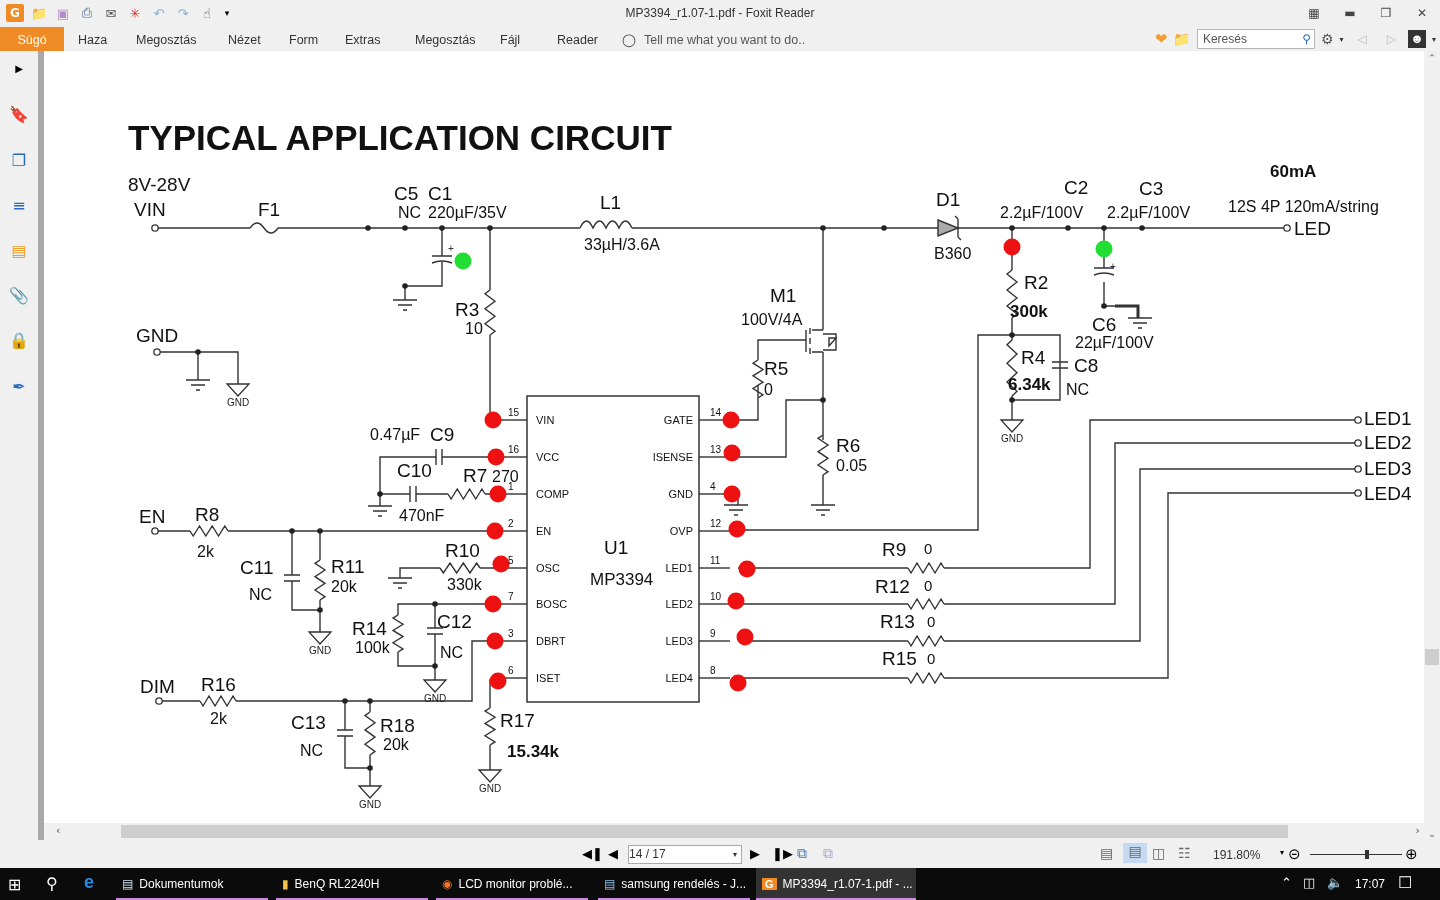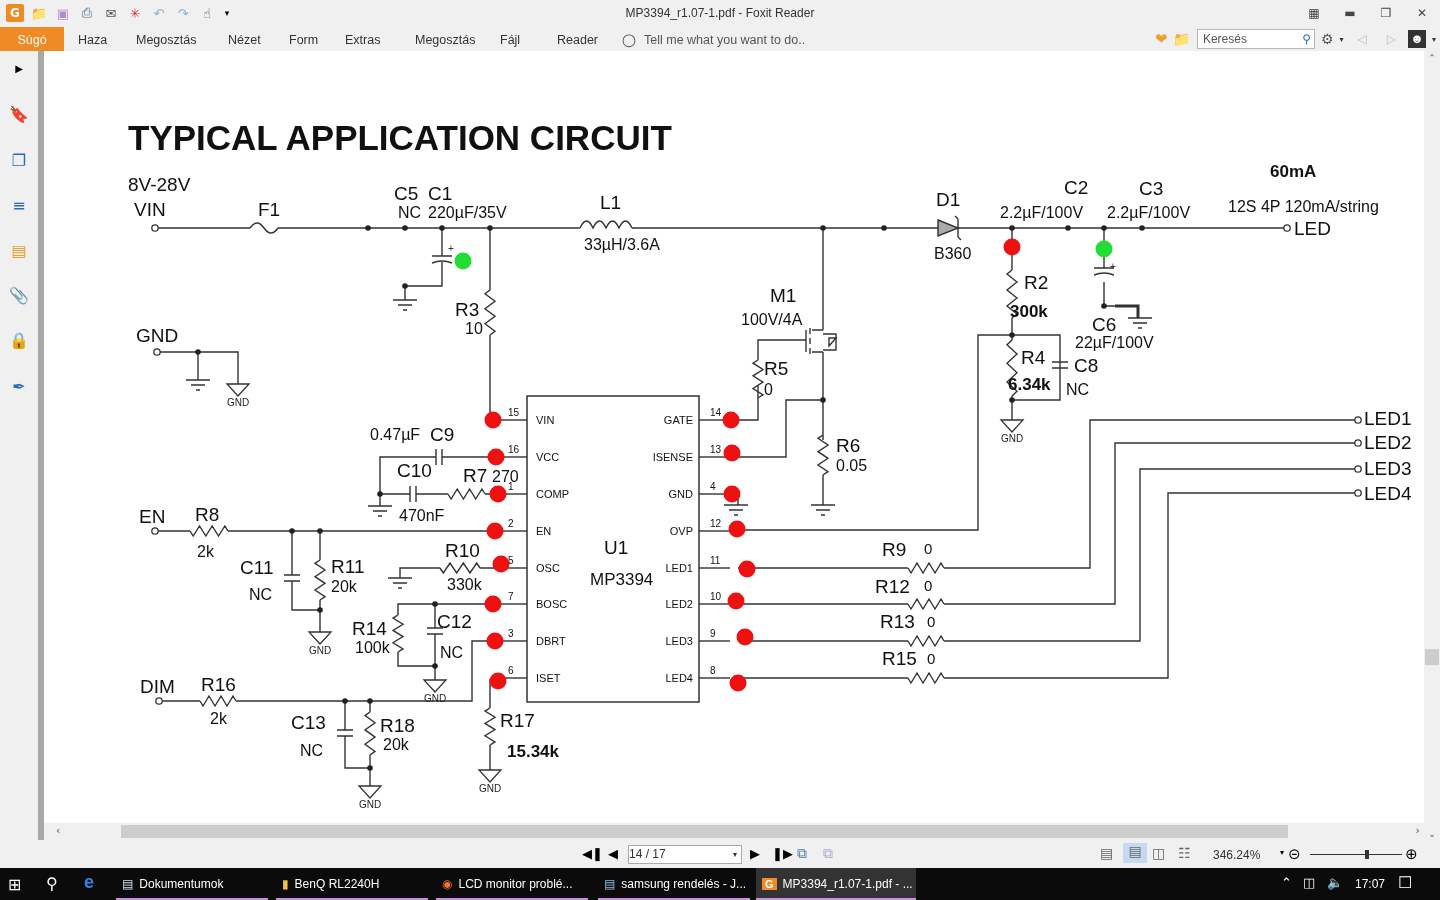--- a/index.html
+++ b/index.html
@@ -433,21 +433,21 @@
     <span style="position:absolute;right:4px;font-size:8px">▾</span>
   </div>
   <span style="position:absolute;left:750px;top:6px;font-size:13px">▶</span>
   <span style="position:absolute;left:772px;top:6px;font-size:13px">❚▶</span>
   <span style="position:absolute;left:797px;top:5px;font-size:14px;color:#4a7ab0">⧉</span>
   <span style="position:absolute;left:823px;top:5px;font-size:14px;color:#aac">⧉</span>
   <span style="position:absolute;left:1100px;top:5px;font-size:14px;color:#666">▤</span>
   <span style="position:absolute;left:1123px;top:3px;width:24px;height:20px;background:#c5daf2;font-size:14px;color:#666;text-align:center">▤</span>
   <span style="position:absolute;left:1152px;top:5px;font-size:14px;color:#666">◫</span>
   <span style="position:absolute;left:1178px;top:5px;font-size:14px;color:#666">☷</span>
-  <span style="position:absolute;left:1213px;top:8px;color:#333">346.24%</span>
+  <span style="position:absolute;left:1213px;top:8px;color:#333">191.80%</span>
   <span style="position:absolute;left:1280px;top:8px;font-size:8px">▾</span>
   <span style="position:absolute;left:1288px;top:5px;font-size:15px">⊝</span>
   <div style="position:absolute;left:1310px;top:14px;width:92px;height:1px;background:#333">
     <div id="zthumb" style="position: absolute; top: -4px; width: 4px; height: 9px; background: rgb(51, 51, 51); left: 55.2px;"></div>
   </div>
   <span style="position:absolute;left:1405px;top:5px;font-size:15px">⊕</span>
 </div>
 
 <div class="taskbar">
   <span style="position:absolute;left:8px;top:7px;font-size:16px">⊞</span>

